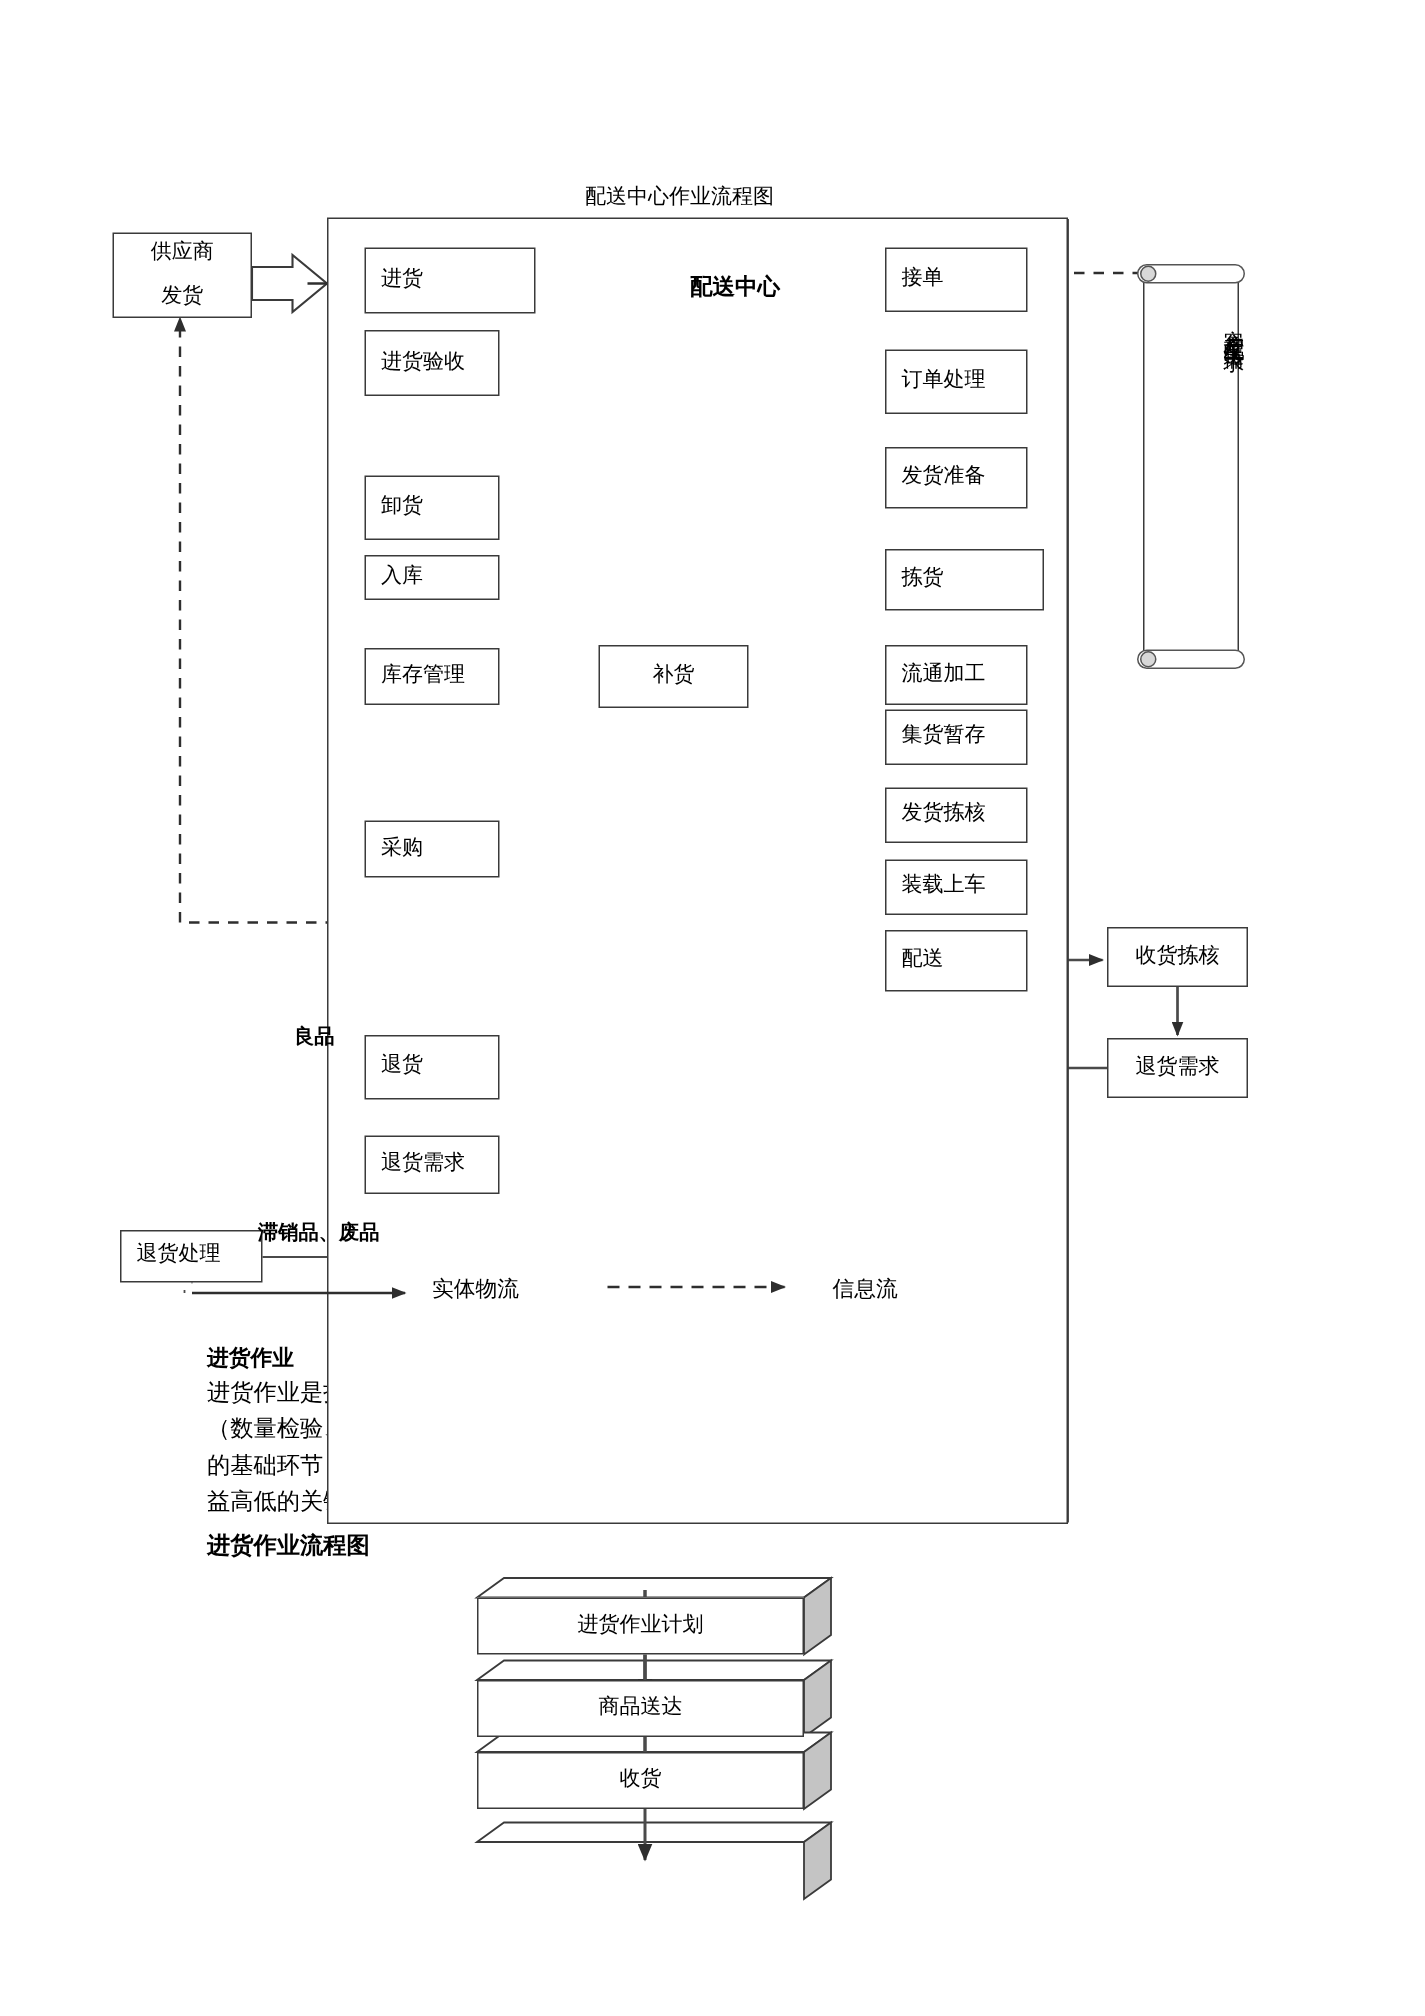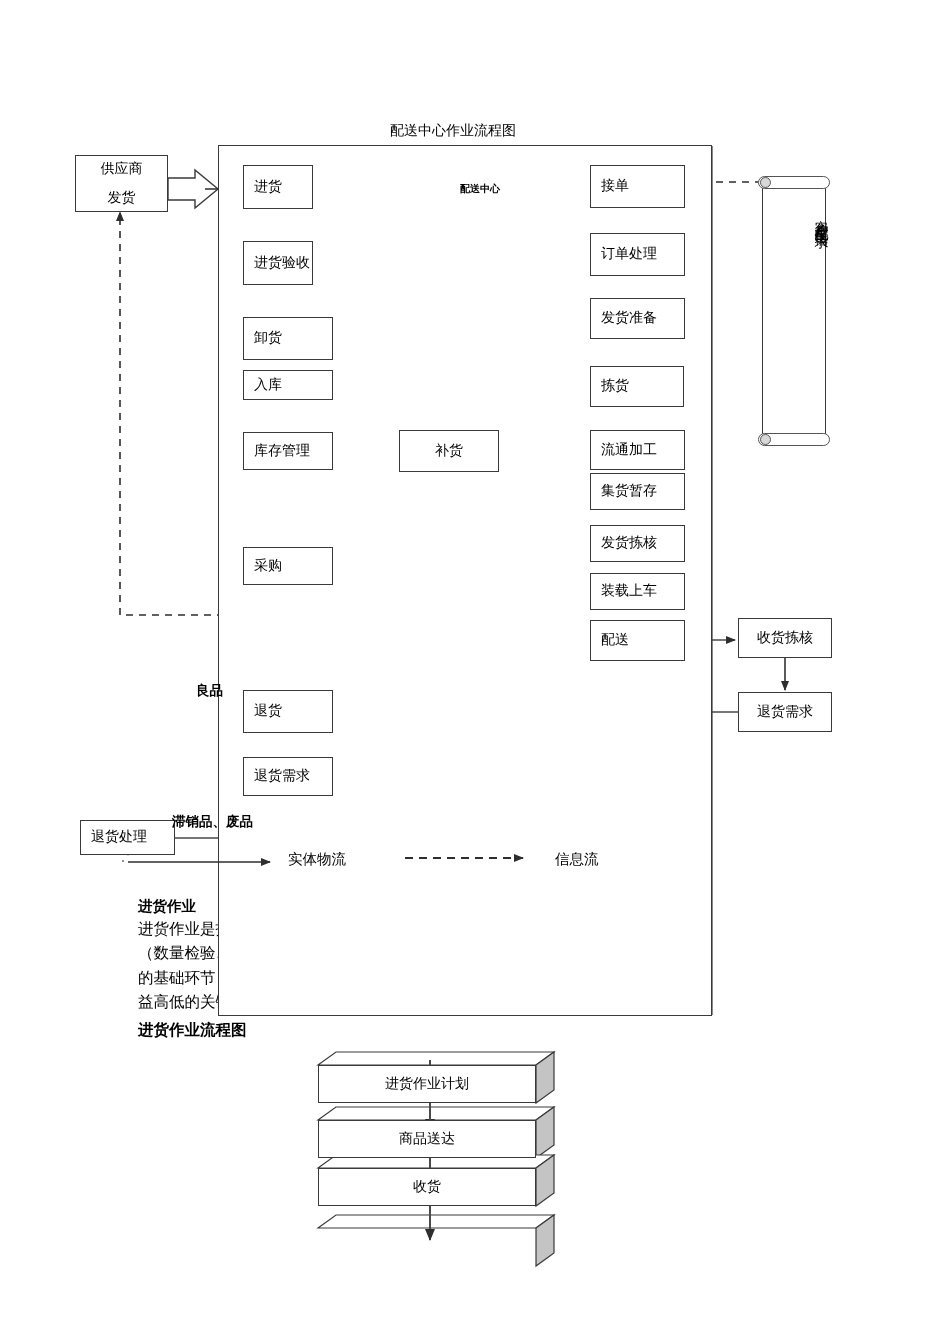--- a/index.html
+++ b/index.html
@@ -156,24 +156,24 @@
     <path d="M762,182 L690,182" fill="none" stroke="#2e2e2e" stroke-width="1.6" stroke-dasharray="7,6" marker-end="url(#ah)"></path>
     
     <path d="M712,146 L712,1015" fill="none" stroke="#3a3a3a" stroke-width="1.2"></path>
   </svg>
 
   <div class="node center" style="left:75px;top:155px;width:93px;height:57px;flex-direction:column;">
     <span>供应商</span>
     <span>发货</span>
   </div>
 
-  <div class="node lead" style="left:243px;top:165px;width:70px;height:44px;">
+  <div class="node lead" style="left:243px;top:165px;width:114px;height:44px;">
       <span>进货</span>
     </div>
-  <div class="node lead" style="left:243px;top:241px;width:70px;height:44px;font-family:Liberation Mono, monospace;">
+  <div class="node lead" style="left:243px;top:220px;width:90px;height:44px;font-family:Liberation Mono, monospace;">
       <span>进货验收</span>
     </div>
   <div class="node lead" style="left:243px;top:297px;width:90px;height:43px;margin-top:20px;">
       <span>卸货</span>
     </div>
   <div class="node lead" style="left:243px;top:370px;width:90px;height:30px;">
       <span>入库</span>
     </div>
   <div class="node lead" style="left:243px;top:432px;width:90px;height:38px;">
       <span>库存管理</span>
@@ -194,21 +194,21 @@
 
   <div class="node lead" style="left:590px;top:165px;width:95px;height:43px;">
       <span>接单</span>
     </div>
   <div class="node lead" style="left:590px;top:233px;width:95px;height:43px;">
       <span>订单处理</span>
     </div>
   <div class="node lead" style="left:590px;top:298px;width:95px;height:41px;">
       <span>发货准备</span>
     </div>
-  <div class="node lead" style="left:590px;top:366px;width:94px;height:41px;">
+  <div class="node lead" style="left:590px;top:366px;width:106px;height:41px;">
       <span>拣货</span>
     </div>
   <div class="node lead" style="left:590px;top:430px;width:95px;height:40px;">
       <span>流通加工</span>
     </div>
   <div class="node lead" style="left:590px;top:473px;width:95px;height:37px;">
       <span>集货暂存</span>
     </div>
   <div class="node lead" style="left:590px;top:525px;width:95px;height:37px;">
       <span>发货拣核</span>
@@ -234,21 +234,21 @@
   <div id="scroll">
     <div class="body"></div>
     <div class="curl top"></div>
     <div class="curl bot"></div>
     <div class="knob top"></div>
     <div class="knob bot"></div>
     <div class="vtext">客户产生配送需求</div>
   </div>
 
   <div class="title" style="left:390px;top:122px;">配送中心作业流程图</div>
-  <div class="title bold hei" style="left:420px;top:182px;font-size:10px;padding-left:40px;">配送中心</div>
+  <div class="title bold hei" style="left:420px;top:182px;font-size:15px;padding-left:40px;">配送中心</div>
   <div class="title bold hei" style="left:196px;top:682px;font-size:13.5px;">良品</div>
   <div class="title bold hei" style="left:172px;top:796px;font-size:13.5px;margin-top:17px;">滞销品、废品</div>
 
   <svg id="lines2" class="layer">
 
     <path d="M128,862 L270,862" fill="none" stroke="#2e2e2e" stroke-width="1.6" marker-end="url(#ah)"></path>
 
     <path d="M405,858 L523,858" fill="none" stroke="#2e2e2e" stroke-width="1.8" stroke-dasharray="8,6" marker-end="url(#ah)"></path>
   </svg>
   <div class="legend" style="left:288px;top:850px;">实体物流</div>

